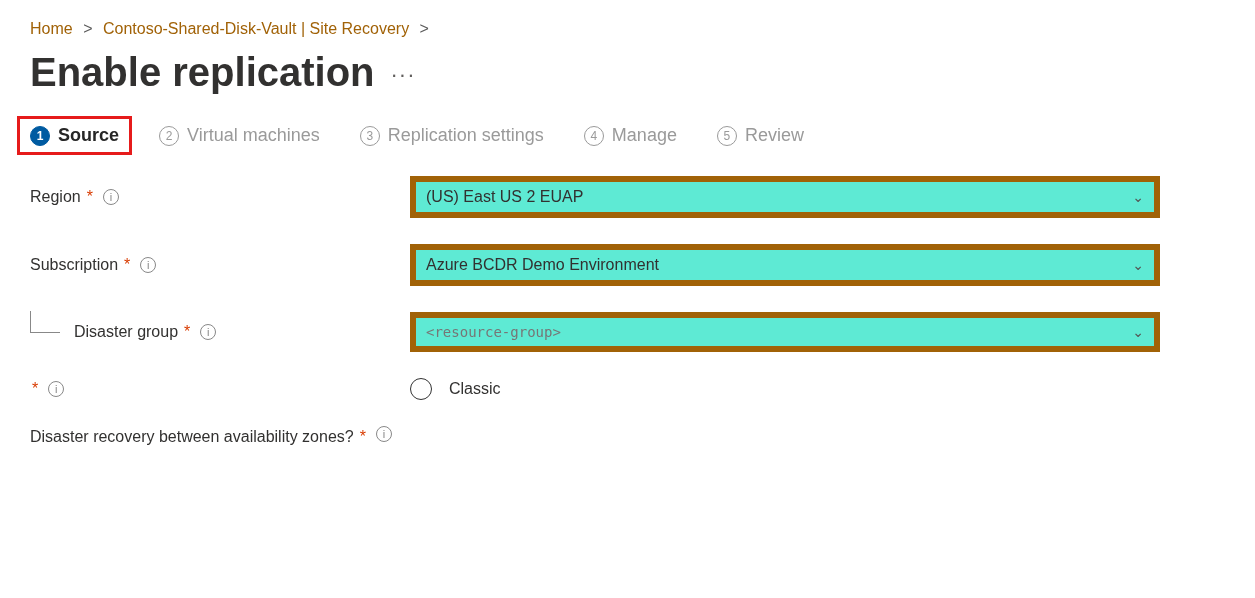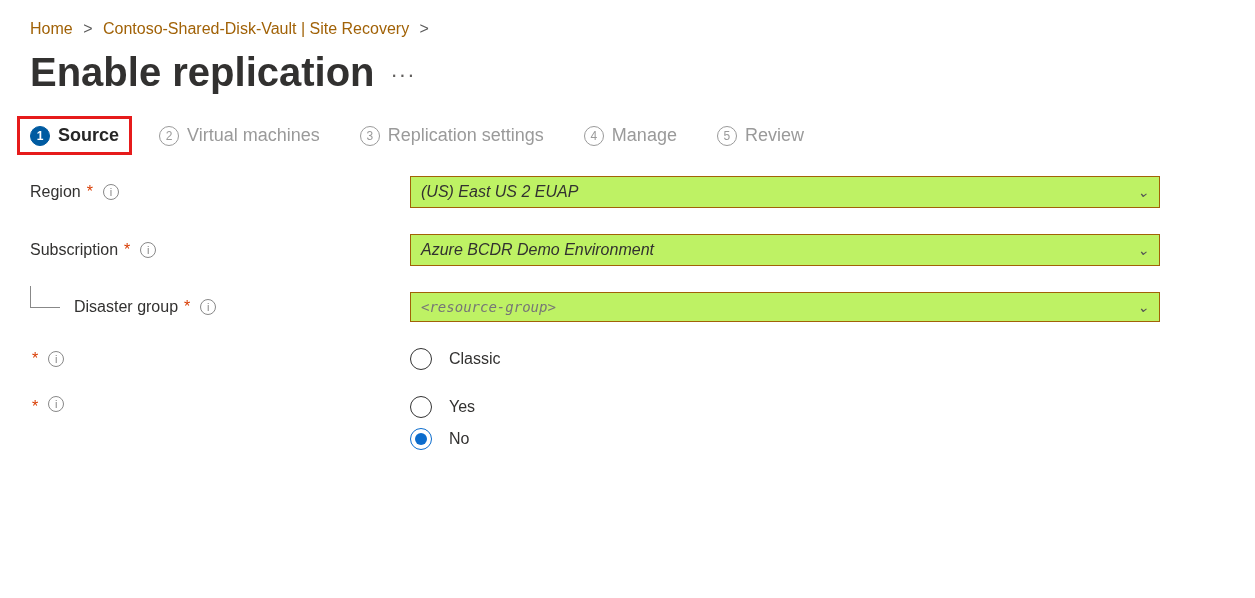--- a/index.html
+++ b/index.html
@@ -45,23 +45,23 @@
   }
   .req { color: #d83b01; margin-left: 2px; }
   .info-icon {
     display: inline-flex; align-items: center; justify-content: center;
     width: 16px; height: 16px; border: 1px solid #888; border-radius: 50%;
     font-size: 11px; color: #888; margin-left: 6px; cursor: pointer;
     font-style: normal;
   }
   .control-col { flex: 1; max-width: 750px; }
   .select {
-    width: 100%; border: 1px solid #a16207; padding: 6px 10px;
+    width: 100%; border: 6px solid #a16207; padding: 6px 10px;
     font-size: 16px; display: flex; align-items: center; justify-content: space-between;
-    cursor: pointer; background: #bef264; font-style: italic;
+    cursor: pointer; background: #5eead4;
   }
   .placeholder { color: #767676; font-family: Consolas, monospace; font-size: 14px;}
   .chevron { font-size: 14px; color: #555; }
   .radio-group { display: flex; align-items: center; gap: 18px; }
   .radio-group.vertical { flex-direction: column; align-items: flex-start; gap: 10px; }
   .radio-item { display: flex; align-items: center; gap: 17px; font-size: 16px; cursor: pointer; }
   .radio-circle {
     width: 22px; height: 22px; border: 1.5px solid #333; border-radius: 50%;
     display: inline-flex; align-items: center; justify-content: center;
   }
@@ -162,28 +162,17 @@
       <label class="radio-item">
         <span class="radio-circle"></span>
         <span>Classic</span>
       </label>
     </div>
   </div>
 </div>
 
 <div class="form-row tall">
   <div class="form-label-col multi-line-label" style="flex-wrap:wrap; align-items:flex-start;">
+    <span>Disaster recovery between availability zones?</span>
     <span class="req">*</span>
     <span class="info-icon">i</span>
-  </div>
-  <div class="control-col">
-    <div class="radio-group vertical">
-      <label class="radio-item">
-        <span class="radio-circle"></span>
-        <span>Yes</span>
-      </label>
-      <label class="radio-item">
-        <span class="radio-circle checked"></span>
-        <span>No</span>
-      </label>
-    </div>
   </div>
 </div>
 
 </body></html>

